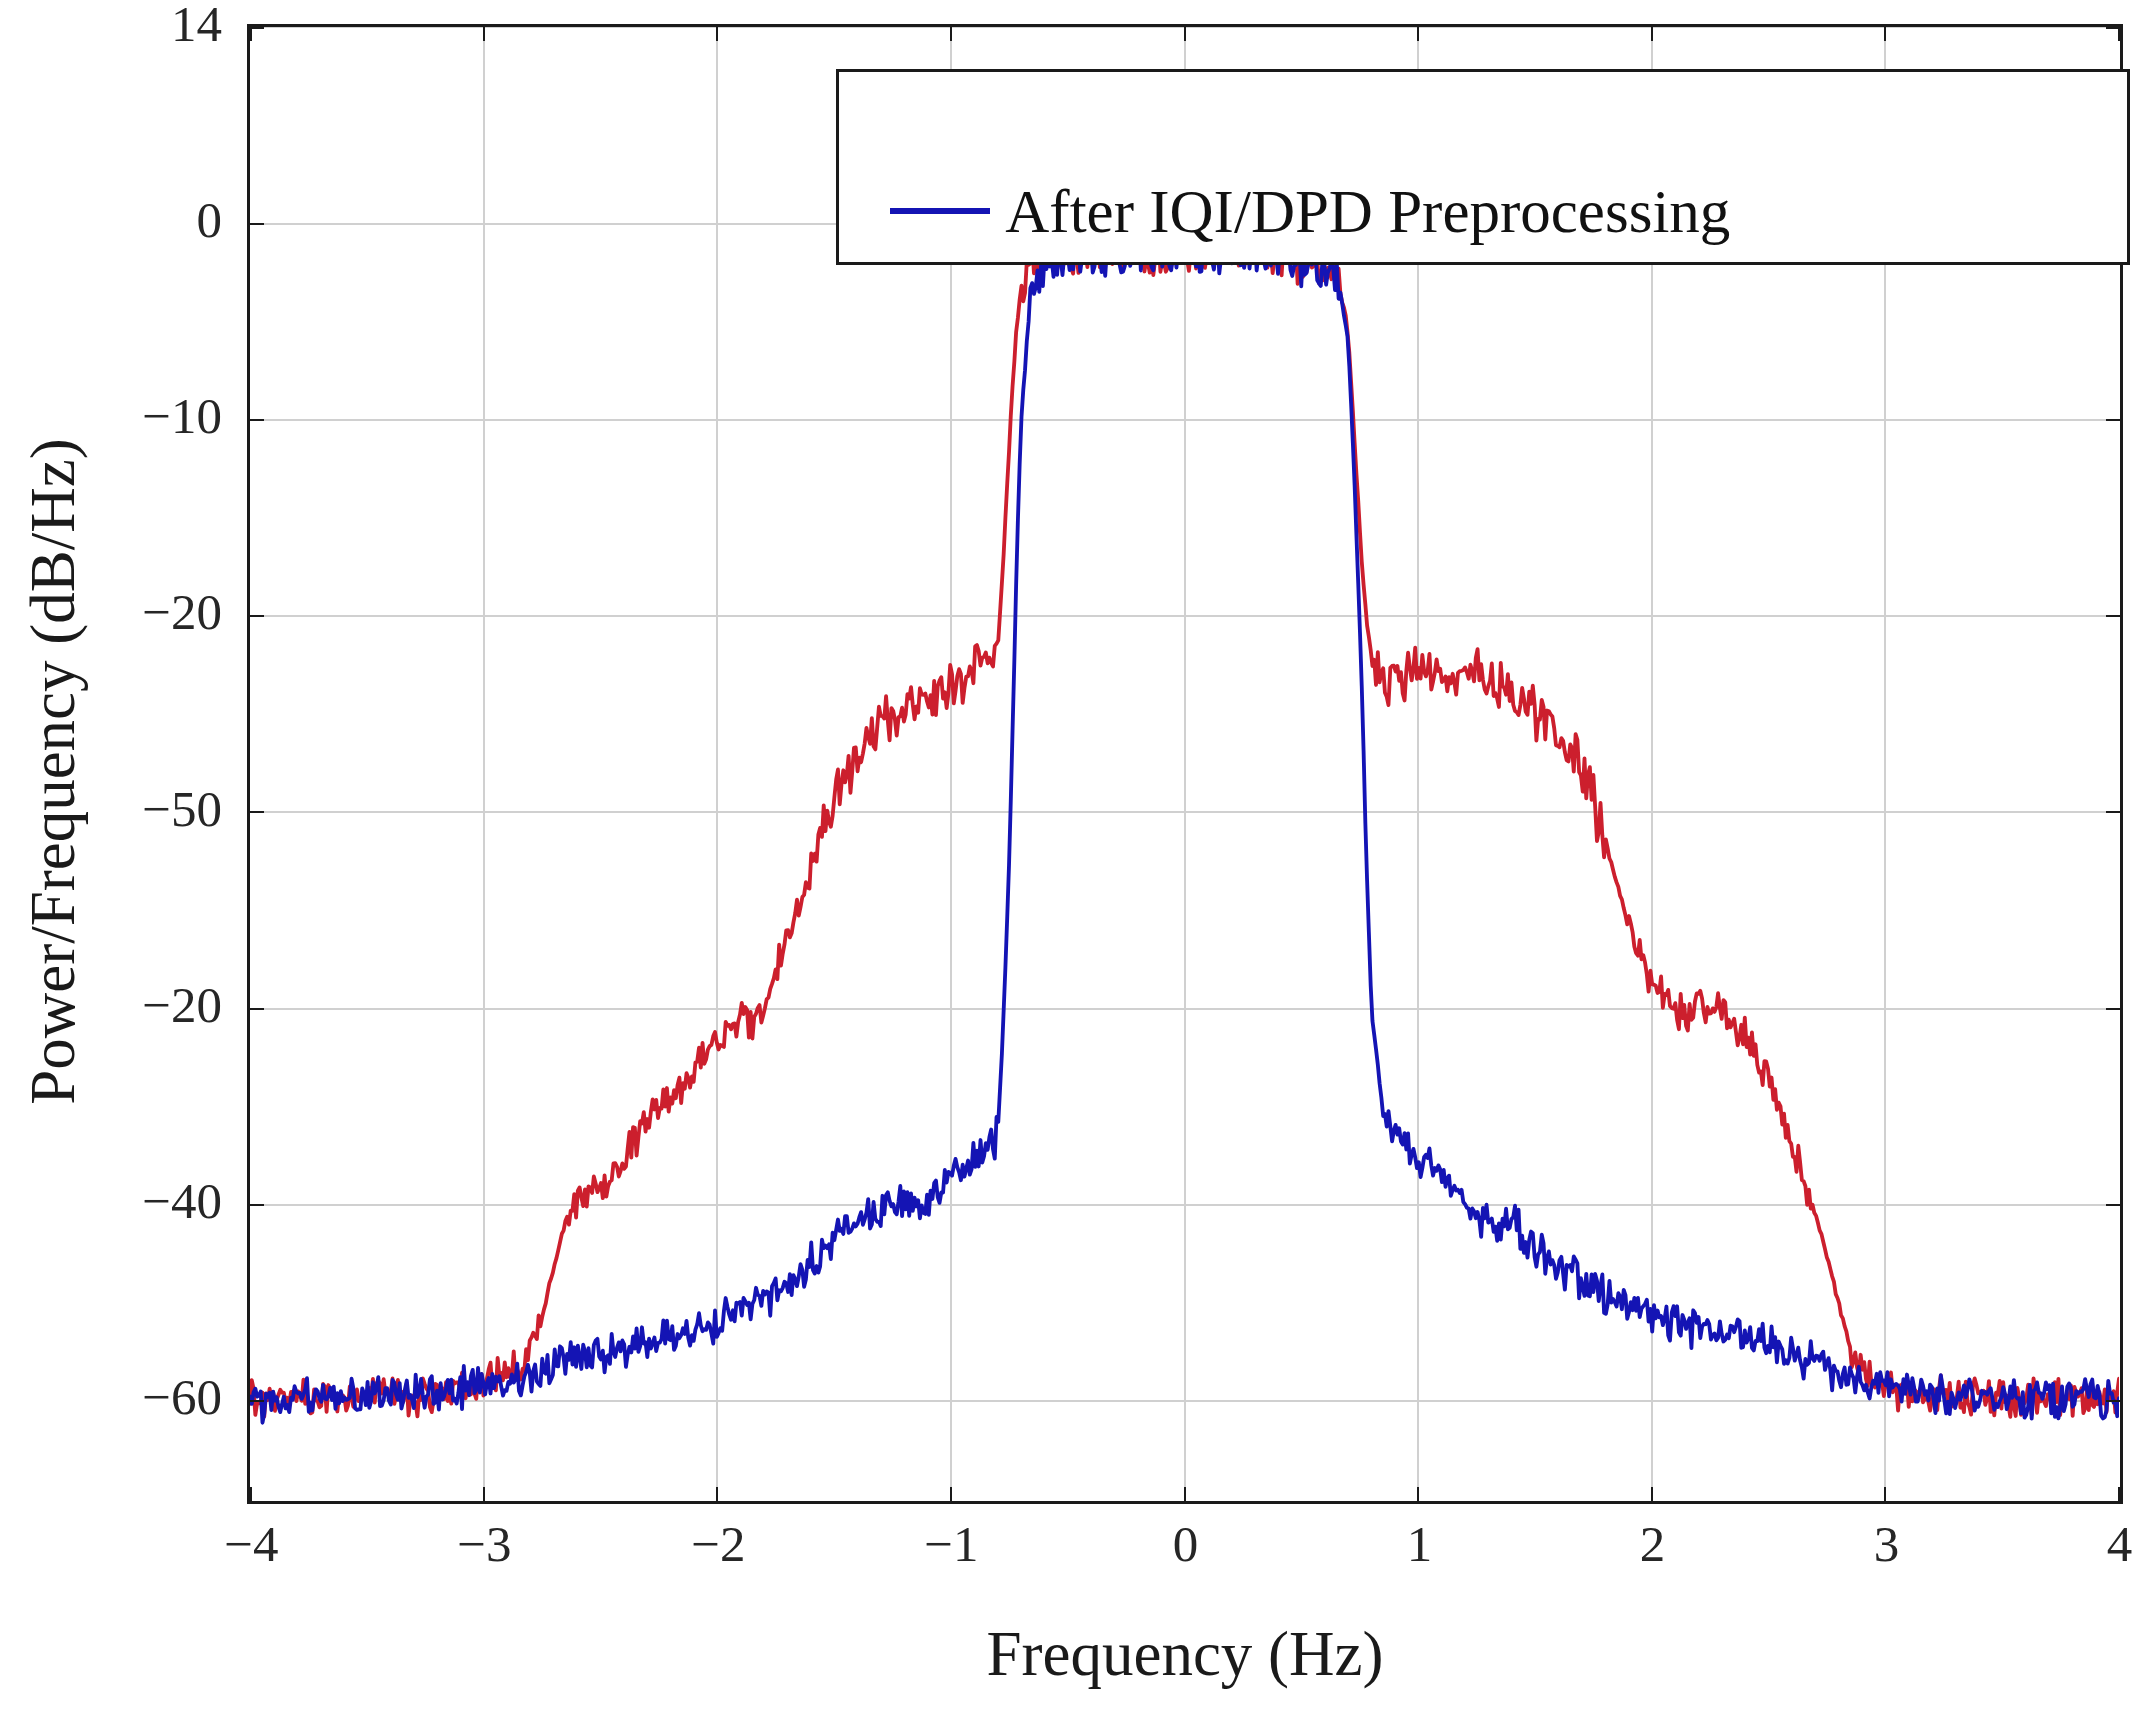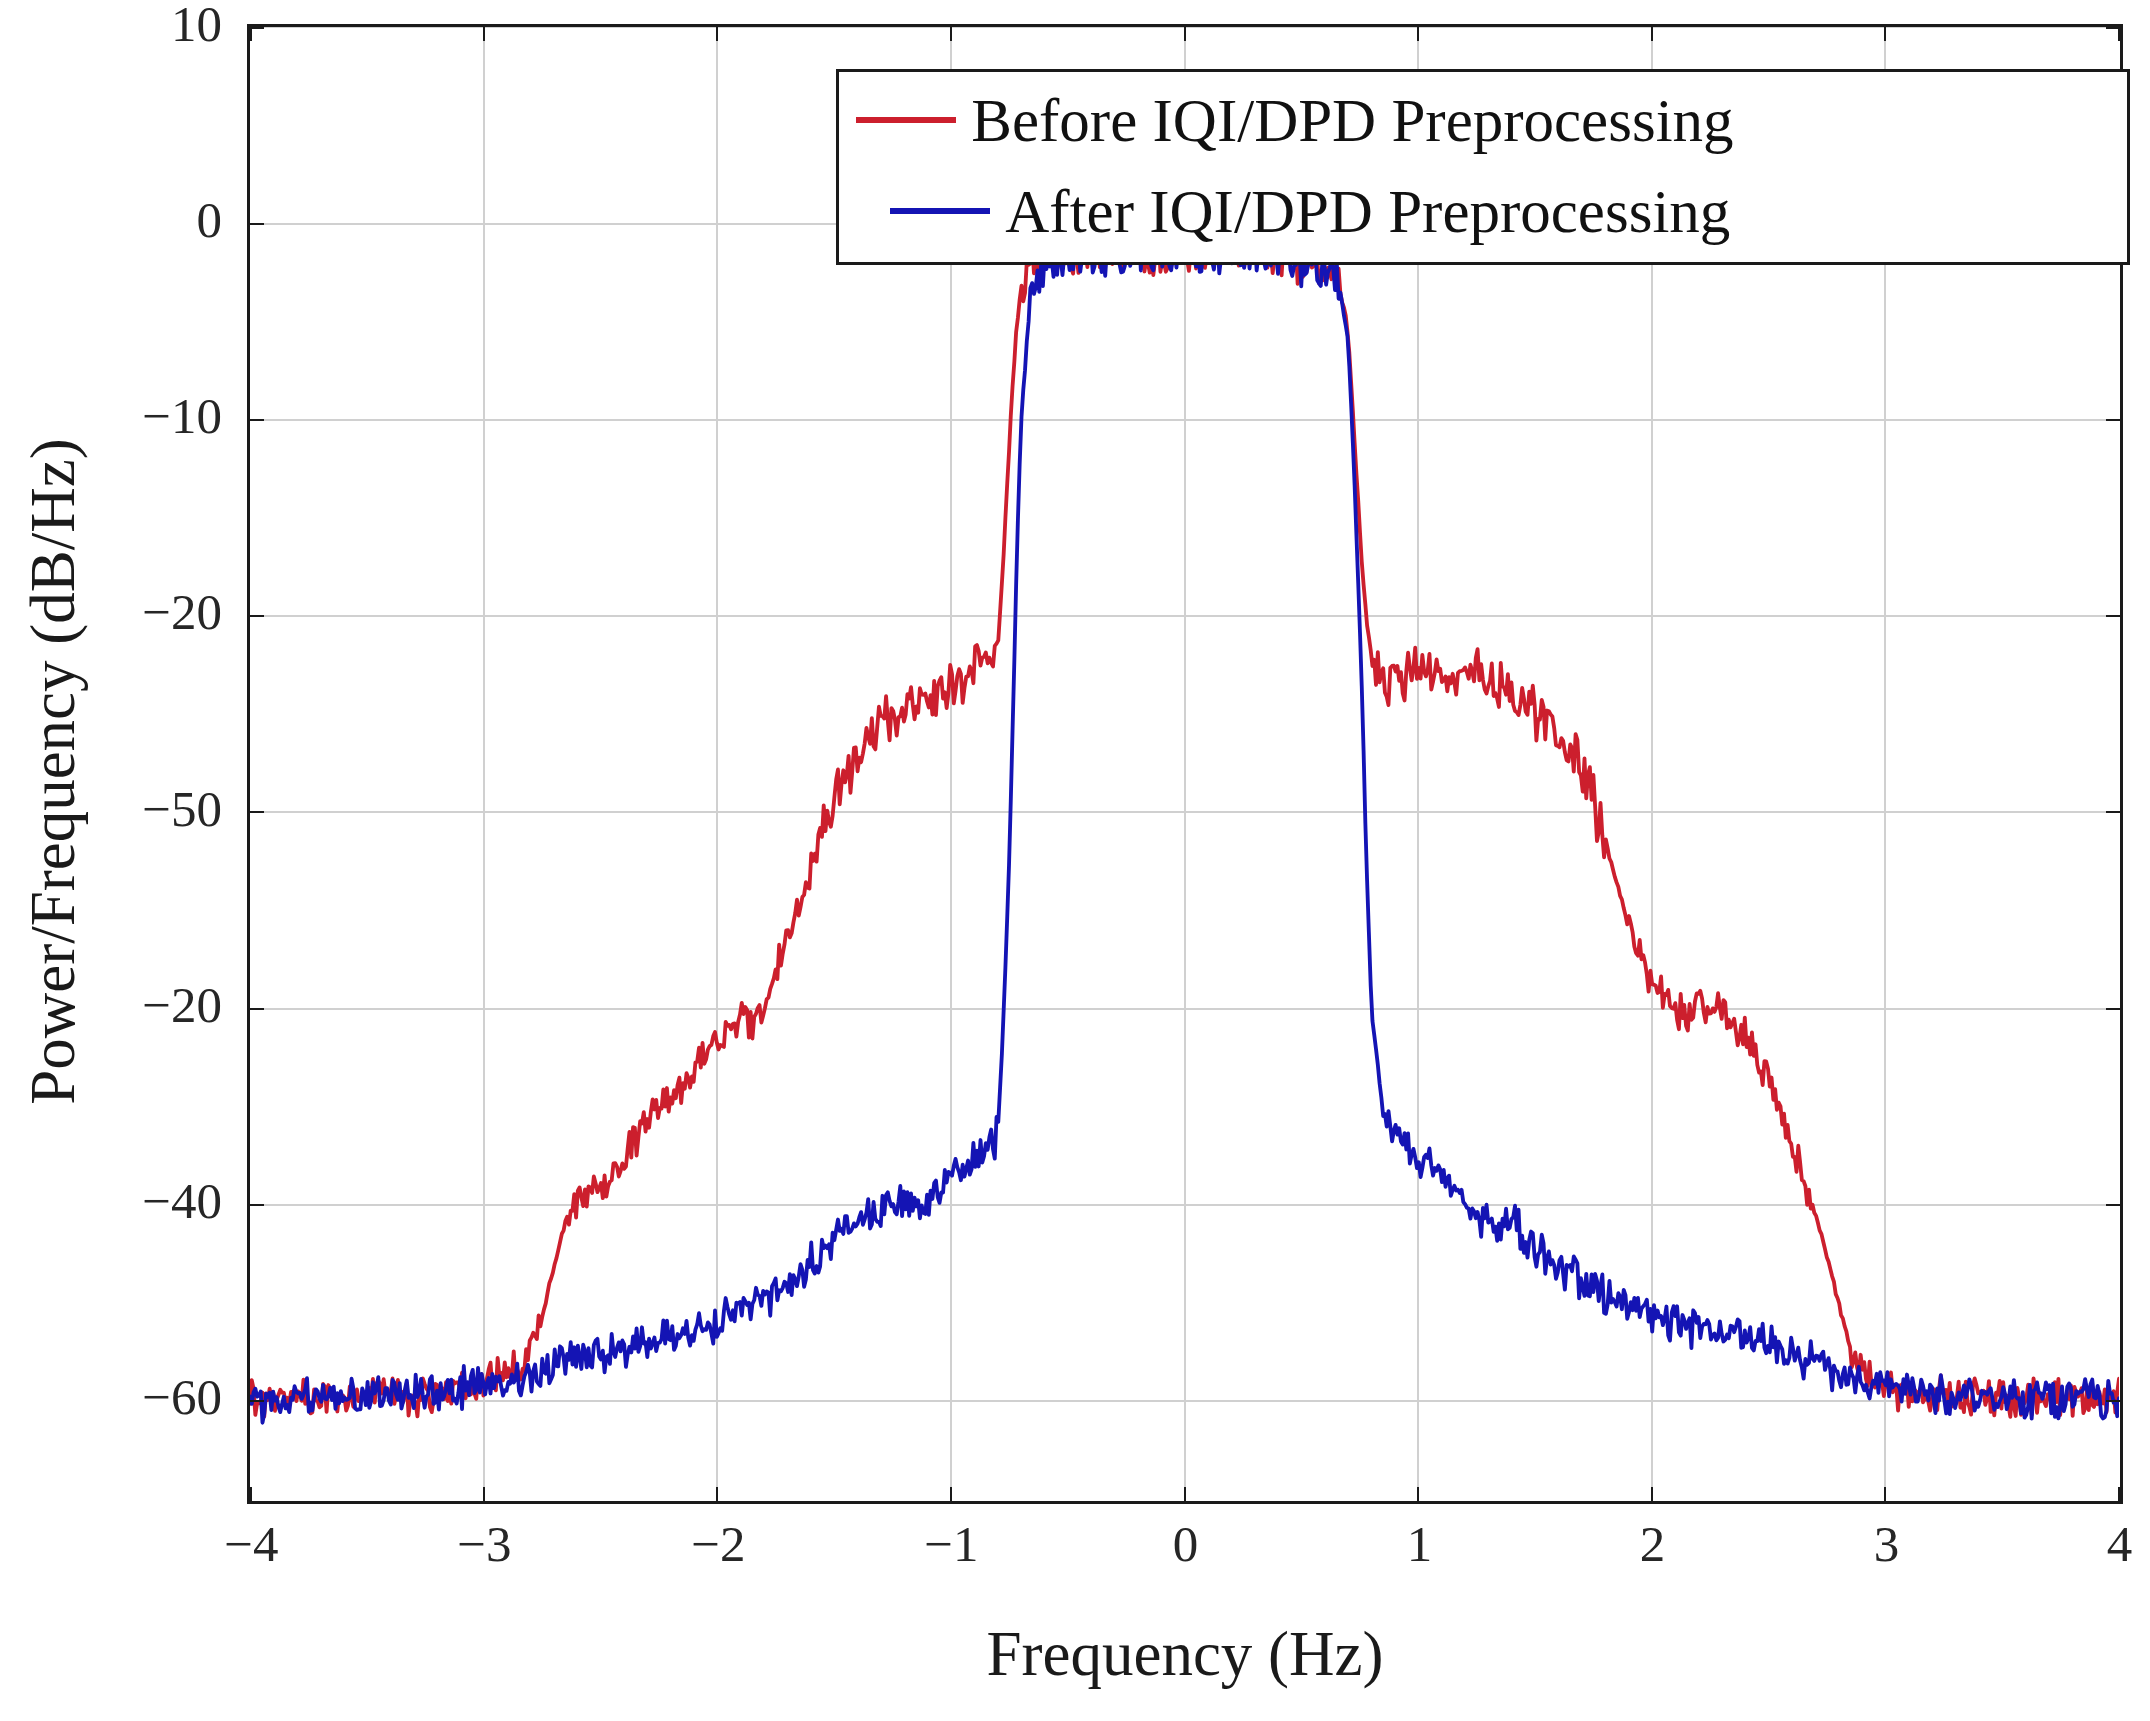--- a/index.html
+++ b/index.html
@@ -170,38 +170,34 @@
       <div class="xlab" style="left: 408px;">−3</div>
       <div class="xlab" style="left: 642px;">−2</div>
       <div class="xlab" style="left: 875px;">−1</div>
       <div class="xlab" style="left: 1109px;">0</div>
       <div class="xlab" style="left: 1343px;">1</div>
       <div class="xlab" style="left: 1576px;">2</div>
       <div class="xlab" style="left: 1810px;">3</div>
       <div class="xlab" style="left: 2043px;">4</div>
     </div>
   <div id="yticklabels">
-      <div class="ylab" style="top: -1.5px;">10</div>
+      <div class="ylab" style="top: -1.5px;">14</div>
       <div class="ylab" style="top: 195px;">0</div>
       <div class="ylab" style="top: 391px;">−10</div>
       <div class="ylab" style="top: 587px;">−20</div>
       <div class="ylab" style="top: 784px;">−50</div>
       <div class="ylab" style="top: 980px;">−20</div>
       <div class="ylab" style="top: 1176px;">−40</div>
       <div class="ylab" style="top: 1372px;">−60</div>
     </div>
 
   <div id="x-axis-title">Frequency (Hz)</div>
   <div id="y-axis-title">Power/Frequency (dB/Hz)</div>
 
   <div id="legend">
-    <div class="legend-row" id="legend-row-0">
-      <div class="legend-swatch" style="background: rgb(204, 31, 45);"></div>
-      <div class="legend-text">Before IQI/DPD Preprocessing</div>
-    </div>
     <div class="legend-row" id="legend-row-1">
       <div class="legend-swatch" style="background: rgb(20, 20, 180);"></div>
       <div class="legend-text">After IQI/DPD Preprocessing</div>
     </div>
   </div>
 
 </div>
 
 
 </body></html>

